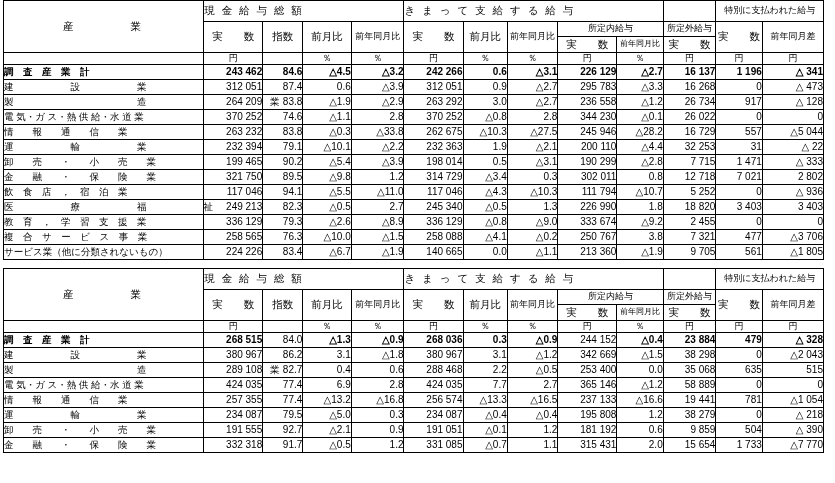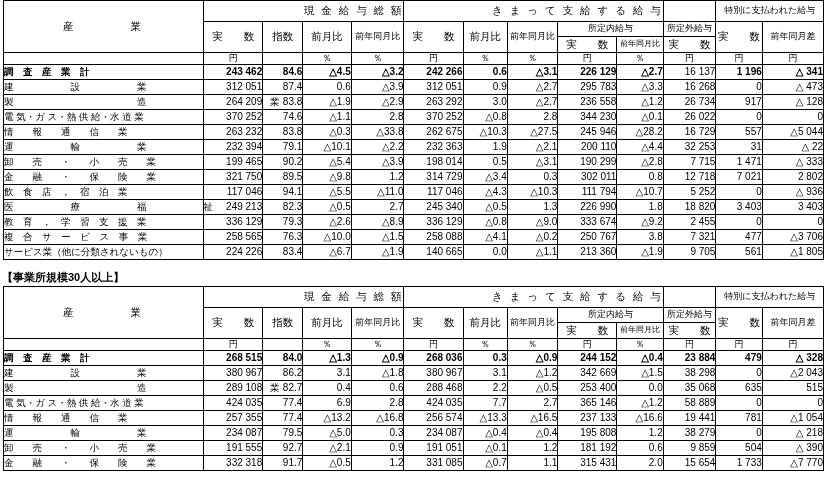--- a/index.html
+++ b/index.html
@@ -7,21 +7,21 @@
   .page{width:835px;height:483px;position:relative;overflow:hidden;}
   .sect-title{font-size:11px;font-weight:bold;padding:2px 0 1px 2px;letter-spacing:0px;}
   table.tbl{border-collapse:collapse;table-layout:fixed;width:821px;margin-left:3px;}
   table.tbl td,table.tbl th{border:1px solid #000;padding:0;font-weight:normal;}
   .hd{text-align:center;font-size:10.5px;line-height:1.05;}
   .hd.small{font-size:9px;}
   .hd.tiny{font-size:8px;}
   .unit{text-align:center;font-size:9px;height:11px;line-height:11px;}
   .ind{font-size:9.5px;letter-spacing:0px;white-space:nowrap;padding-left:1px;height:14px;line-height:14px;}
   .num{text-align:right;font-size:10px;padding-right:3px;height:14px;line-height:14px;white-space:nowrap;font-family:"Liberation Sans",sans-serif;}
-  .g-title{text-align:right;font-size:10.5px;letter-spacing:2px;}
+  .g-title{text-align:left;font-size:10.5px;letter-spacing:2px;}
   .v-center{vertical-align:middle;}
   .ind-row td{height:14px;}
   .gap{height:8px;}
   .sanyou{font-size:10.5px;text-align:center;letter-spacing:3px;}
 </style>
 </head>
 <body>
 
 <div class="page">
 
@@ -89,21 +89,21 @@
           <td class="ind" style="font-weight: bold;">調　査　産　業　計</td>
           <td class="num" style="font-weight: bold;">243 462</td>
           <td class="num" style="font-weight: bold;">84.6</td>
           <td class="num" style="font-weight: bold;">△4.5</td>
           <td class="num" style="font-weight: bold;">△3.2</td>
           <td class="num" style="font-weight: bold;">242 266</td>
           <td class="num" style="font-weight: bold;">0.6</td>
           <td class="num" style="font-weight: bold;">△3.1</td>
           <td class="num" style="font-weight: bold;">226 129</td>
           <td class="num" style="font-weight: bold;">△2.7</td>
-          <td class="num" style="font-weight: normal;">16 137</td>
+          <td class="num" style="font-weight: bold;">16 137</td>
           <td class="num" style="font-weight: bold;">1 196</td>
           <td class="num" style="font-weight: bold;">△ 341</td>
         </tr>
         <tr class="ind-row">
           <td class="ind">建　　　　　　設　　　　　　業</td>
           <td class="num">312 051</td>
           <td class="num">87.4</td>
           <td class="num">0.6</td>
           <td class="num">△3.9</td>
           <td class="num">312 051</td>
@@ -278,21 +278,20 @@
           <td class="num">△1.9</td>
           <td class="num">9 705</td>
           <td class="num">561</td>
           <td class="num">△1 805</td>
         </tr>
       </tbody>
   </table>
 
   <div class="gap"></div>
 
-  <div class="sect-title">【事業所規模30人以上】</div>
 
   <table class="tbl">
     <colgroup>
       <col style="width:190px">
       <col style="width:56px">
         <col style="width:38px">
         <col style="width:46px">
         <col style="width:50px">
       <col style="width:56px">
         <col style="width:42px">
@@ -342,27 +341,27 @@
       <td class="unit">％</td>
       <td class="unit">円</td>
       <td class="unit">円</td>
       <td class="unit">円</td>
     </tr>
     </tbody>
       <tbody id="body-2">
         <tr class="ind-row">
           <td class="ind" style="font-weight: bold;">調　査　産　業　計</td>
           <td class="num" style="font-weight: bold;">268 515</td>
-          <td class="num" style="font-weight: bold;">84.0</td>
+          <td class="num" style="font-weight: normal;">84.0</td>
           <td class="num" style="font-weight: bold;">△1.3</td>
           <td class="num" style="font-weight: bold;">△0.9</td>
           <td class="num" style="font-weight: bold;">268 036</td>
           <td class="num" style="font-weight: bold;">0.3</td>
           <td class="num" style="font-weight: bold;">△0.9</td>
-          <td class="num" style="font-weight: bold;">244 152</td>
+          <td class="num" style="font-weight: normal;">244 152</td>
           <td class="num" style="font-weight: bold;">△0.4</td>
           <td class="num" style="font-weight: bold;">23 884</td>
           <td class="num" style="font-weight: bold;">479</td>
           <td class="num" style="font-weight: bold;">△ 328</td>
         </tr>
         <tr class="ind-row">
           <td class="ind">建　　　　　　設　　　　　　業</td>
           <td class="num">380 967</td>
           <td class="num">86.2</td>
           <td class="num">3.1</td>

